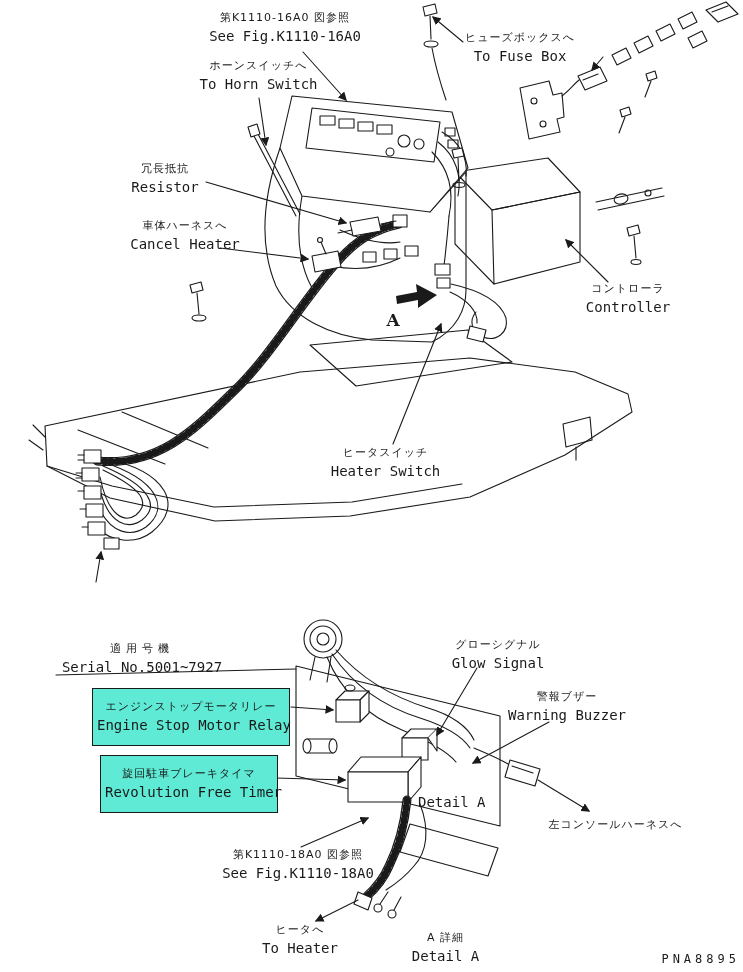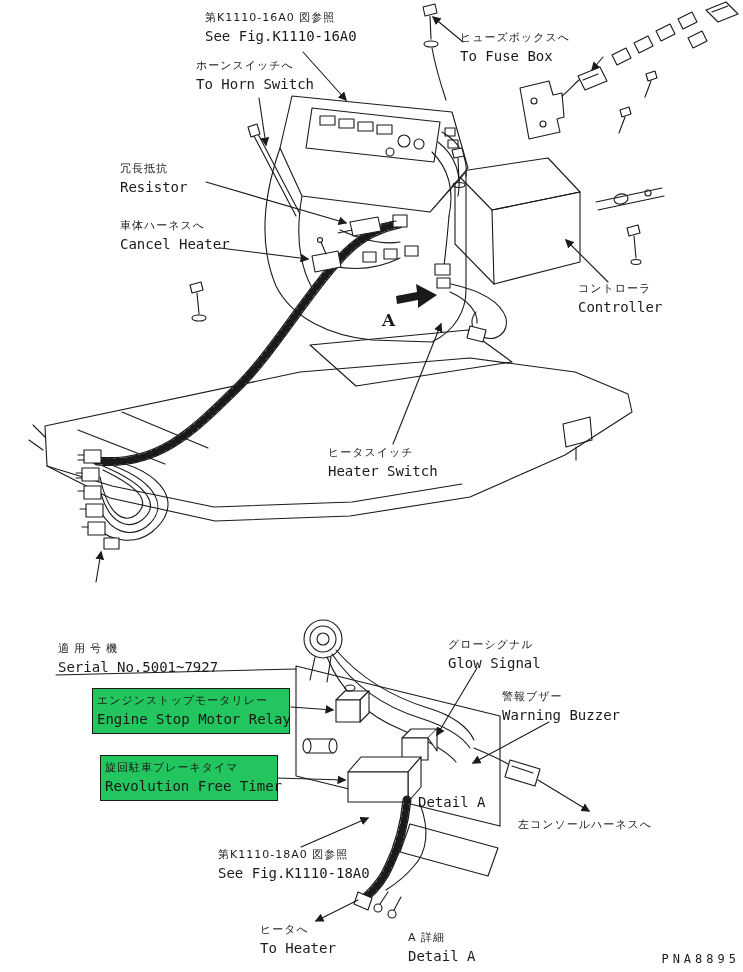--- a/index.html
+++ b/index.html
@@ -1,25 +1,25 @@
 <!DOCTYPE html>
 <html><head>
 <meta charset="utf-8">
 <style>
   * { margin:0; padding:0; box-sizing:border-box; }
   html,body { width:743px; height:972px; background:#fff; }
   .canvas { position:relative; width:743px; height:972px; background:#fff; overflow:hidden;
             font-family:"DejaVu Sans", sans-serif; color:#1a1a1a; }
   .canvas svg { position:absolute; left:0; top:0; }
-  .label { position:absolute; text-align:left; line-height:1.45; }
+  .label { position:absolute; text-align:center; line-height:1.45; }
   .label .jp { font-size:11px; letter-spacing:1px; white-space:nowrap;
                font-family:"DejaVu Sans", sans-serif; }
   .label .en { font-size:14px; white-space:nowrap;
                font-family:"DejaVu Sans Mono","Liberation Mono",monospace; }
-  .boxed { border:1px solid #1a1a1a; padding:4px 4px; background:#22c55e; }
+  .boxed { border:1px solid #1a1a1a; padding:10px 4px; background:#5eead4; }
   .view-a { font-family:"DejaVu Serif", serif; font-weight:bold; font-size:17px; }
   .partnum { font-family:"DejaVu Sans Mono","Liberation Mono",monospace;
              font-size:12px; letter-spacing:4px; }
   .serial .jp { letter-spacing:5px; }
 </style>
 </head>
 <body>
 
 <div class="canvas">
 

